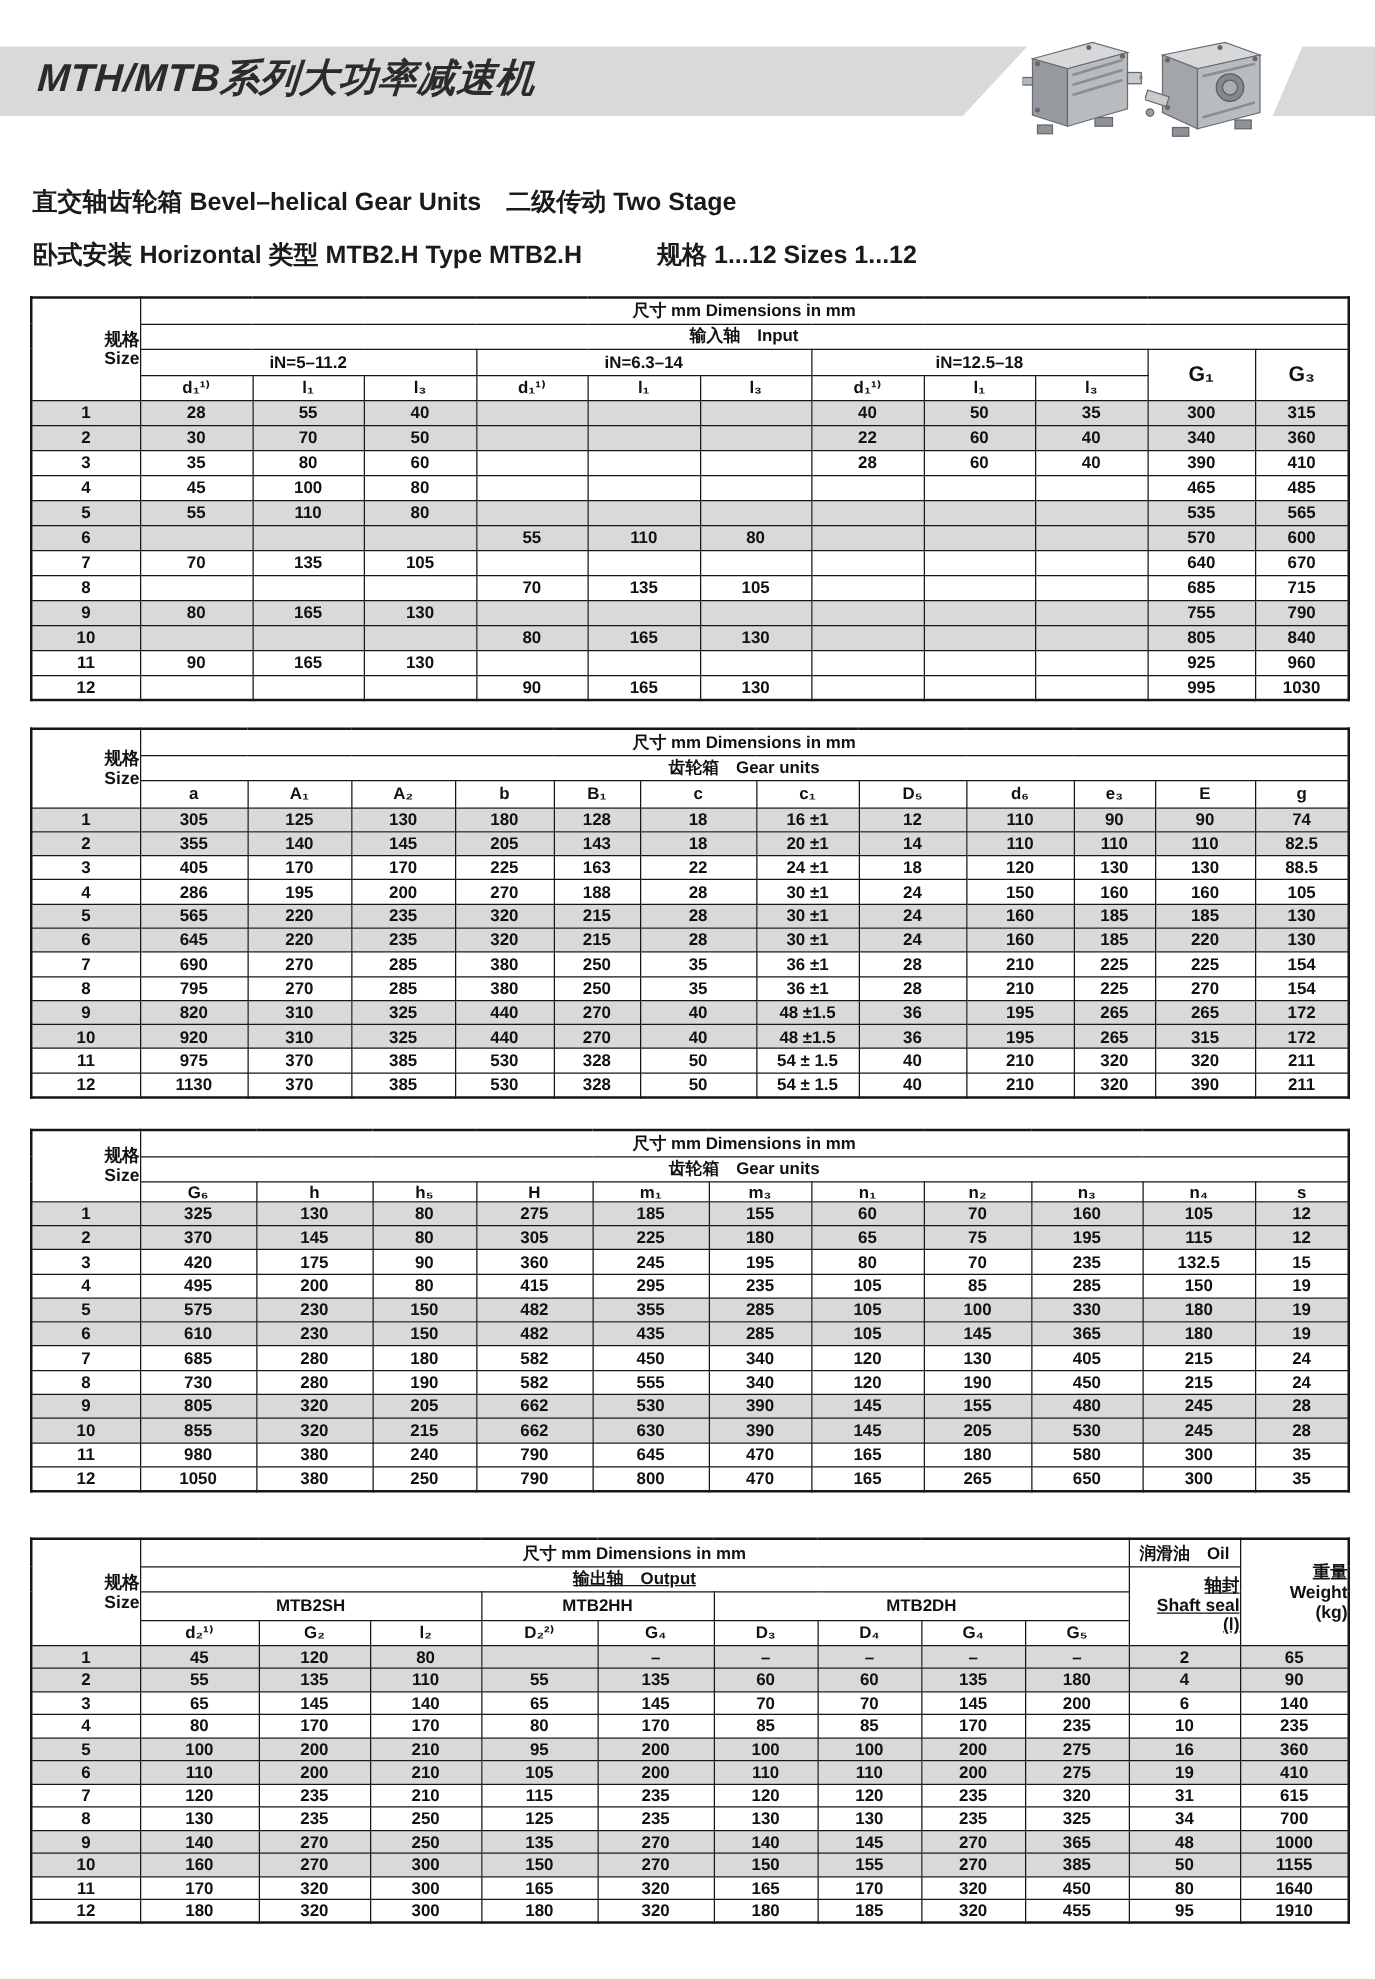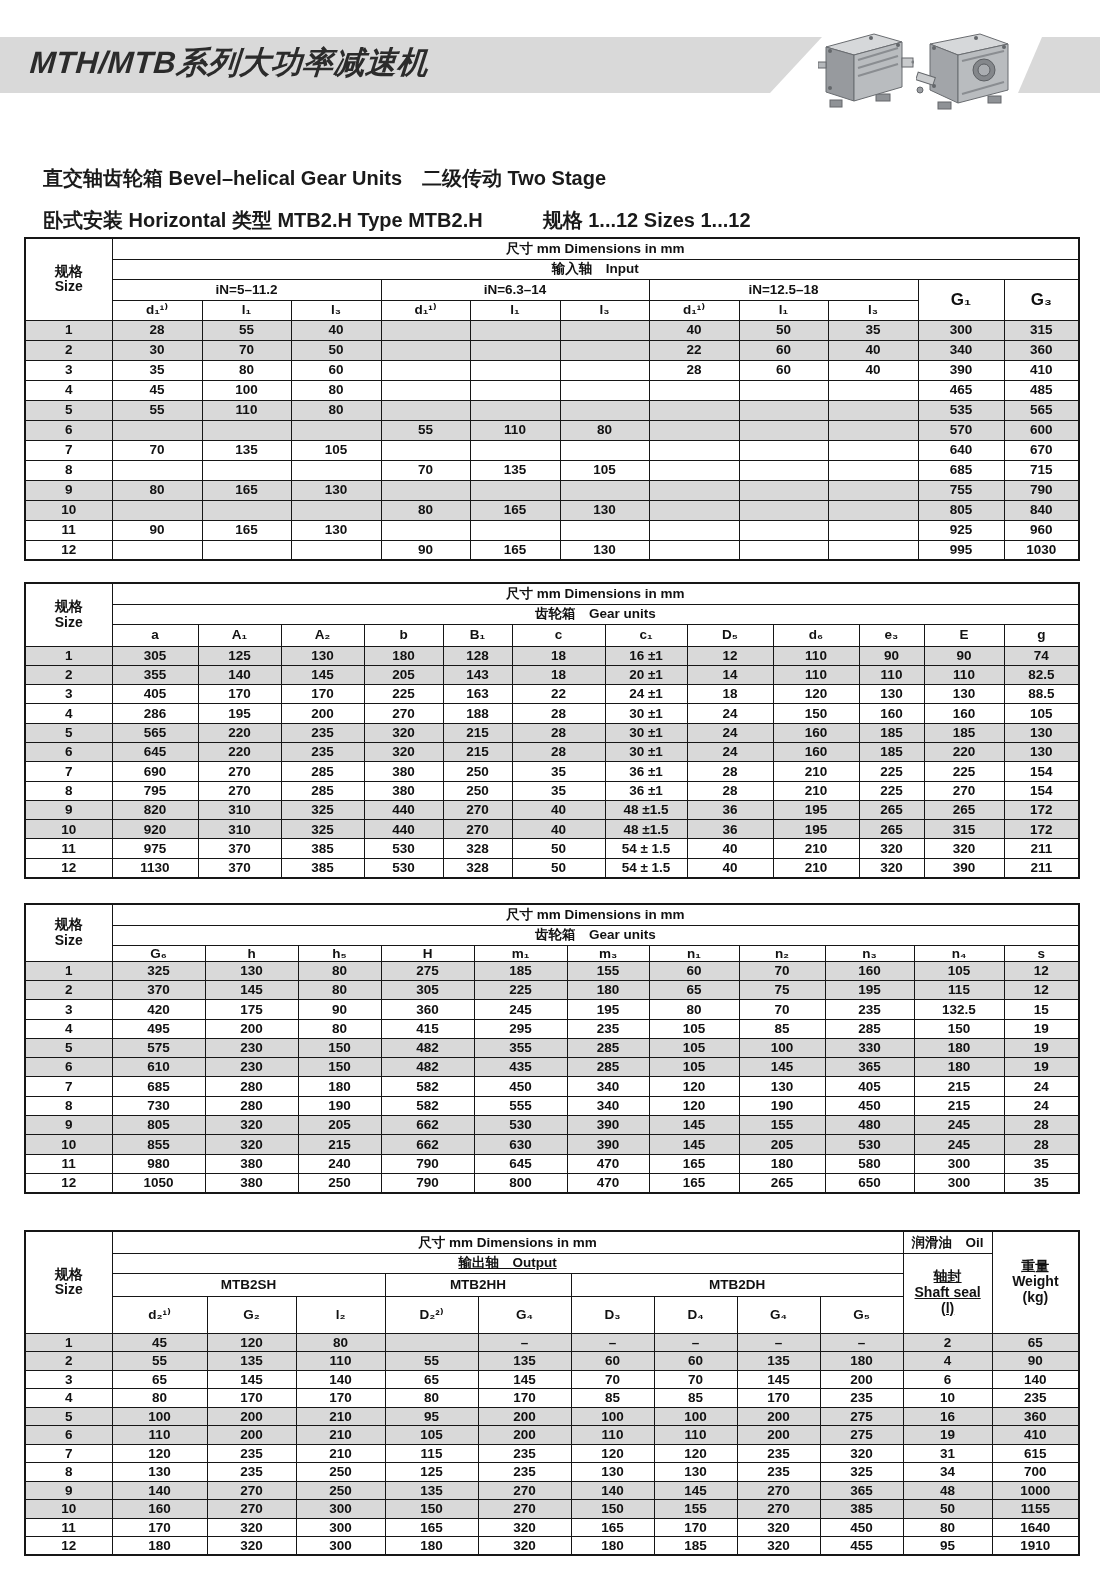--- a/index.html
+++ b/index.html
@@ -33,21 +33,21 @@
     transform: skewX(-4deg);
   }
   .product-images {
     position: absolute; left: 818px; top: 20px;
     width: 194px; height: 95px;
     display: flex; gap: 2px; align-items: flex-start;
   }
 
   
   .subtitle {
-    position: absolute; left: 26px; margin: 17px;
+    position: absolute; left: 26px; margin: 0;
     font-size: 20px; font-weight: bold; color: #1a1a1a; white-space: nowrap;
   }
   .s1 { top: 148px; }
   .s2 { top: 190px; }
 
   
   table.t {
     position: absolute; left: 24px; width: 1054px;
     border-collapse: collapse; table-layout: fixed;
     border: 2.5px solid var(--border, #161616);
@@ -59,21 +59,21 @@
   .t th, .t td {
     border: 1.6px solid var(--border, #161616);
     text-align: center; vertical-align: middle;
     padding: 0; overflow: hidden;
   }
   .t th {
     font-size: 13.5px; font-weight: bold;
     white-space: pre-line; line-height: 1.12;
     background: #ffffff;
   }
-  .t th.size { font-size: 14px; }
+  .t th.size { font-size: 14px; text-align: right; }
   .t th.lg   { font-size: 17px; }
   .t td { font-size: 13.5px; font-weight: bold; line-height: 1; background: #ffffff; }
   .t tr.shaded td { background: var(--row-shade, #d9d9d9); }
 </style>
 </head>
 <body>
 
 <div class="page">
 
   <div class="band">
@@ -798,21 +798,21 @@
           <th colspan="9">输出轴　Output</th>
           <th rowspan="3" class="size">轴封
 Shaft seal
 (l)</th>
         </tr>
         <tr style="height: 23px;">
           <th colspan="3">MTB2SH</th>
           <th colspan="2">MTB2HH</th>
           <th colspan="4">MTB2DH</th>
         </tr>
-        <tr style="height: 37px;">
+        <tr style="height: 20px;">
           <th>d₂¹⁾</th>
           <th>G₂</th>
           <th>l₂</th>
           <th>D₂²⁾</th>
           <th>G₄</th>
           <th>D₃</th>
           <th>D₄</th>
           <th>G₄</th>
           <th>G₅</th>
         </tr>

